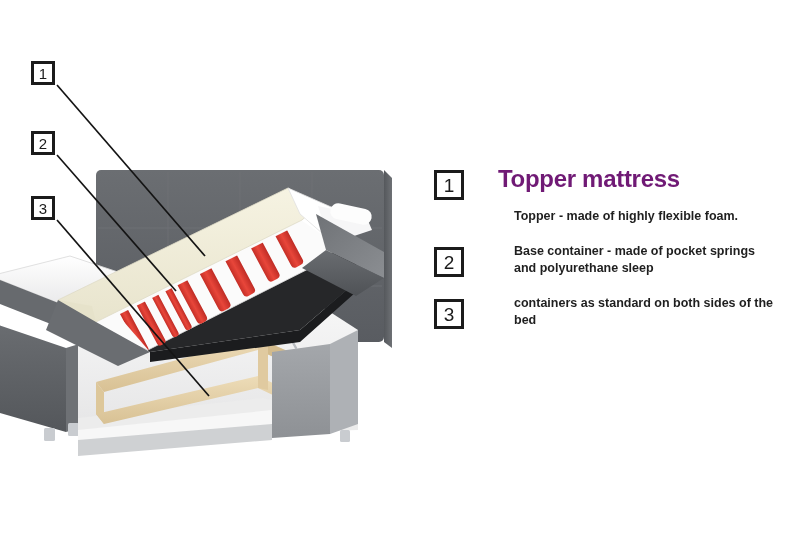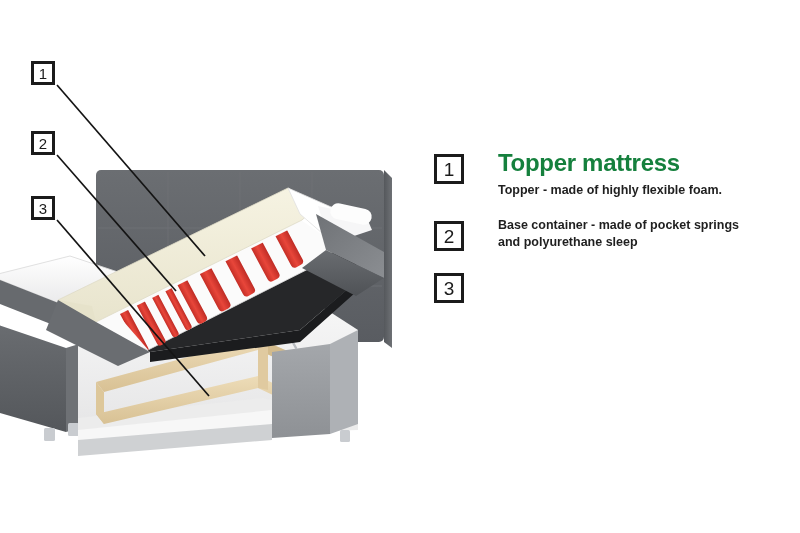--- a/index.html
+++ b/index.html
@@ -79,32 +79,32 @@
     align-items: center;
     justify-content: center;
     font-size: 19px;
     font-weight: 400;
     color: #1b1b1b;
     line-height: 1;
   }
   .legend-title {
     font-size: 24px;
     font-weight: bold;
-    color: #15803d;
+    color: #701a75;
     line-height: 1.1;
     letter-spacing: -0.3px;
-    margin: 0 0 6px 0;
+    margin: 16px 0 6px 0;
     white-space: nowrap;
   }
   .legend-desc {
     font-size: 12.5px;
     font-weight: bold;
     color: #1f1f1f;
     line-height: 1.35;
-    margin: 0;
+    margin: 16px;
   }
   .legend-desc span { display: block; }
 </style>
 </head>
 <body>
 
 <div id="stage">
 
   <div id="illustration">
     <svg width="420" height="533" viewBox="0 0 420 533" xmlns="http://www.w3.org/2000/svg">
@@ -290,18 +290,19 @@
       <div class="legend-badge">2</div>
       <p class="legend-desc">
         <span>Base container - made of pocket springs</span>
         <span>and polyurethane sleep</span>
       </p>
     </div>
 
     <div class="legend-row">
       <div class="legend-badge">3</div>
       <p class="legend-desc">
+        <span>containers as standard on both sides of the bed</span>
       </p>
     </div>
 
   </div>
 
 </div>
 
 </body></html>

